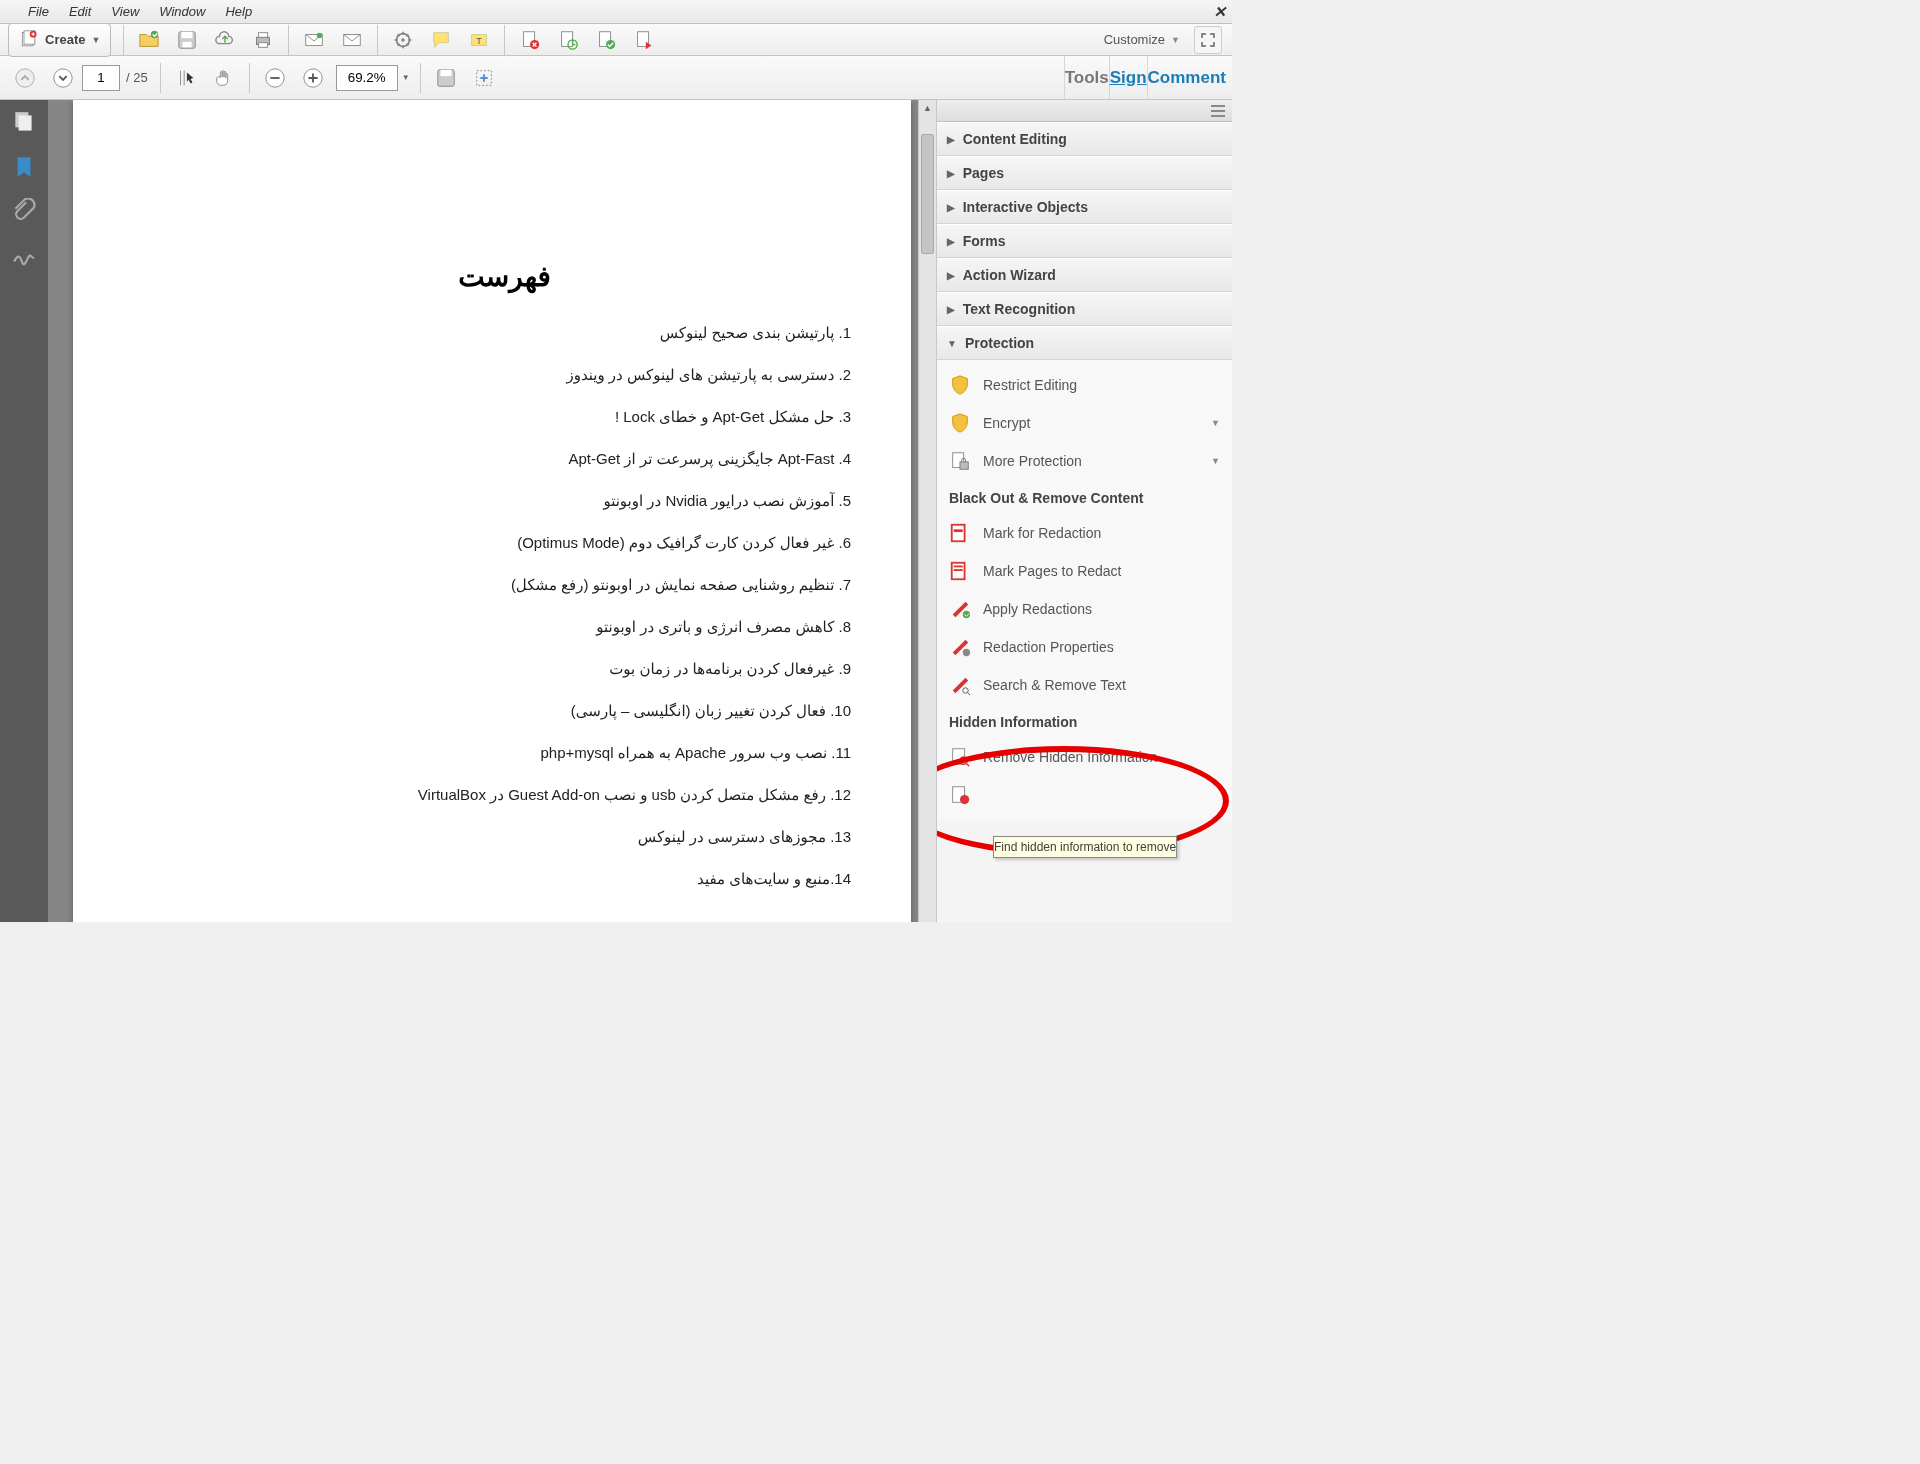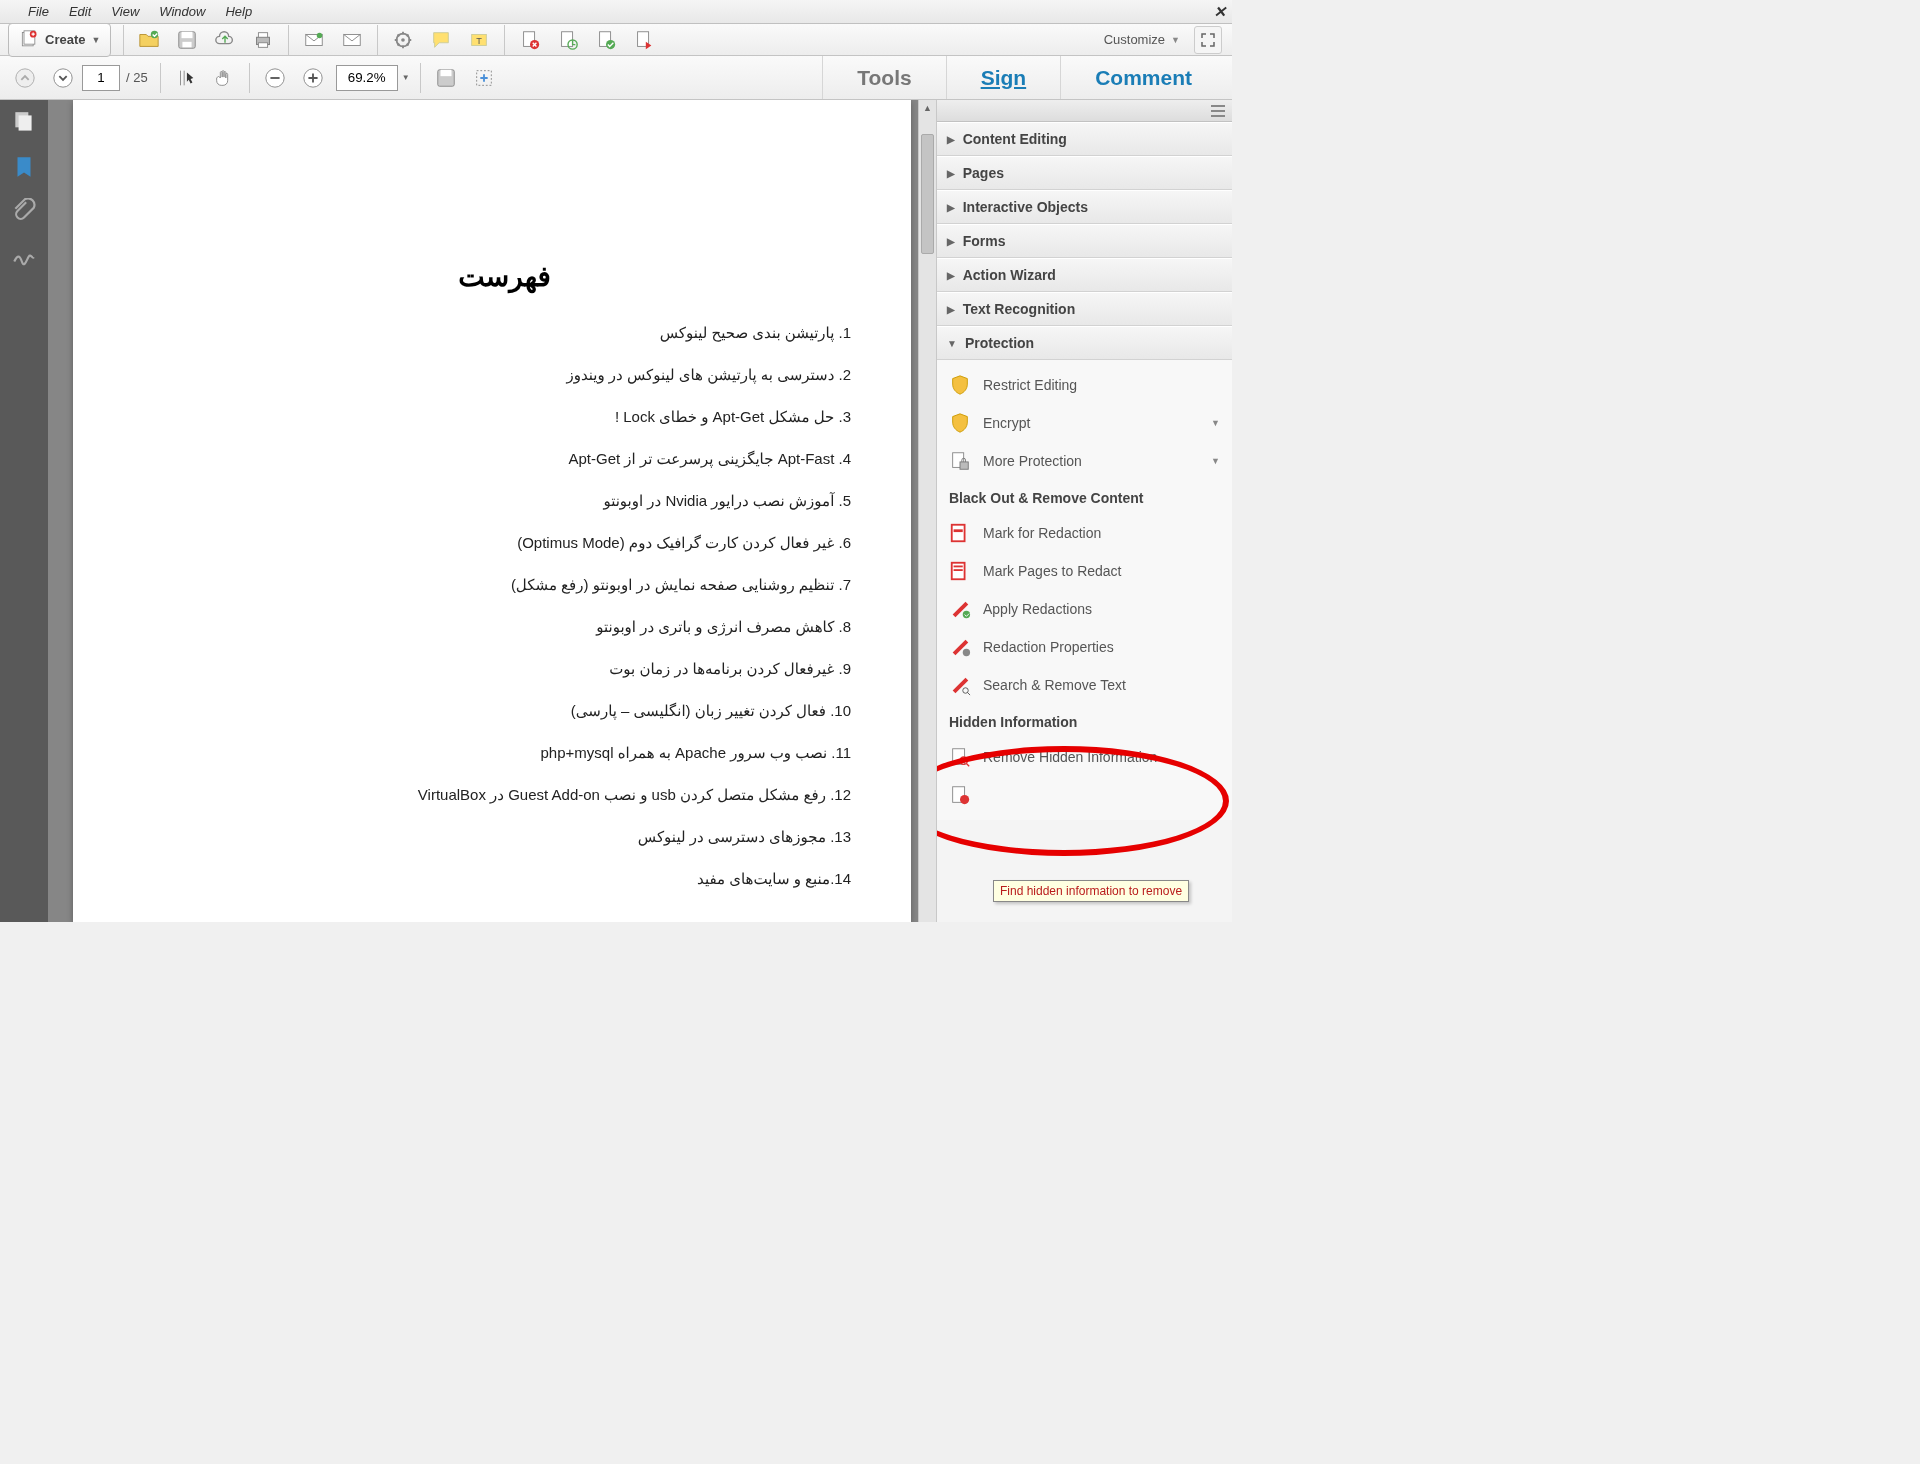--- a/index.html
+++ b/index.html
@@ -22,21 +22,21 @@
 .customize .dd { margin-left: 6px; font-size: 9px; color: #888; }
 .expand-box { width: 28px; height: 28px; border: 1px solid #ccc; border-radius: 3px; margin: 0 4px; display: flex; align-items: center; justify-content: center; background: #f5f5f5; }
 
 
 .toolbar2 { background: linear-gradient(#fafafa, #ededed); height: 44px; display: flex; align-items: center; padding: 0 6px; border-bottom: 1px solid #c4c4c4; }
 .page-input { width: 38px; height: 26px; border: 1px solid #999; text-align: center; background: #fff; }
 .page-total { color: #555; margin: 0 6px; }
 .zoom-input { width: 62px; height: 26px; border: 1px solid #999; text-align: center; background: #fff; margin: 0 4px; }
 .zoom-dd { font-size: 8px; color: #666; margin-right: 4px; }
 .right-tabs { margin-left: auto; display: flex; align-items: center; height: 100%; }
-.rtab { padding: 0 34px; height: 100%; display: flex; align-items: center; font-weight: bold; font-size: 21px; color: #777; border-left: 1px solid #d6d6d6; cursor: default; }
+.rtab { padding: 0 0; height: 100%; display: flex; align-items: center; font-weight: bold; font-size: 17px; color: #777; border-left: 1px solid #d6d6d6; cursor: default; }
 .rtab.active { color: #1a7db6; text-decoration: underline; }
 .rtab.comment { color: #1a7db6; }
 
 
 .main { display: flex; height: calc(938px - 24px - 48px - 44px); }
 
 
 .navrail { width: 48px; background: #595959; display: flex; flex-direction: column; align-items: center; padding-top: 10px; gap: 18px; }
 .navrail .nav-icon { width: 26px; height: 26px; display: flex; align-items: center; justify-content: center; }
 
@@ -55,21 +55,21 @@
 .rpanel-header { height: 22px; background: linear-gradient(#eee, #ddd); border-bottom: 1px solid #c2c2c2; display: flex; align-items: center; justify-content: flex-end; padding-right: 6px; }
 .rpanel-header .menu-icon { width: 16px; height: 14px; }
 .acc-head { display: flex; align-items: center; height: 34px; padding: 0 10px; background: linear-gradient(#f6f6f6, #e8e8e8); border-top: 1px solid #fff; border-bottom: 1px solid #d2d2d2; font-weight: bold; color: #444; font-size: 14px; cursor: default; }
 .acc-head .tri { font-size: 10px; color: #666; margin-right: 8px; }
 .acc-body { padding: 6px 0; background: #f8f8f8; }
 .tool-item { display: flex; align-items: center; height: 38px; padding: 0 12px; color: #555; font-size: 14px; position: relative; }
 .tool-item .ticon { width: 22px; height: 22px; margin-right: 12px; display: flex; align-items: center; justify-content: center; }
 .tool-item .dd { position: absolute; right: 12px; font-size: 9px; color: #888; }
 .subheader { font-weight: bold; color: #444; font-size: 14px; padding: 10px 12px 8px 12px; }
 .redact-ellipse { position: absolute; border: 6px solid #e60000; border-radius: 50%; width: 330px; height: 110px; pointer-events: none; }
-.tooltip { position: absolute; background: #ffffe1; border: 1px solid #888; padding: 3px 6px; font-size: 12px; color: #b91c1c; box-shadow: 2px 2px 3px rgba(0,0,0,0.2); z-index: 10; margin-top: 44px; }
+.tooltip { position: absolute; background: #ffffe1; border: 1px solid #888; padding: 3px 0; font-size: 12px; color: #404040; box-shadow: 2px 2px 3px rgba(0,0,0,0.2); z-index: 10; }
 </style>
 </head>
 <body>
 
 <div class="menubar">
   <span class="menu-item">File</span>
   <span class="menu-item">Edit</span>
   <span class="menu-item">View</span>
   <span class="menu-item">Window</span>
   <span class="menu-item">Help</span>

